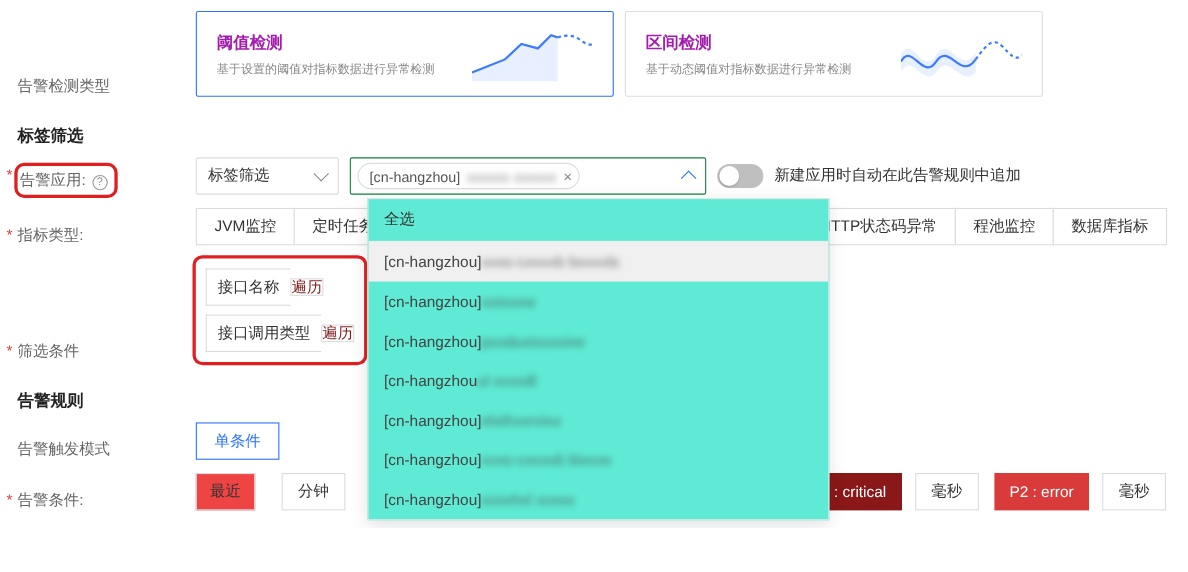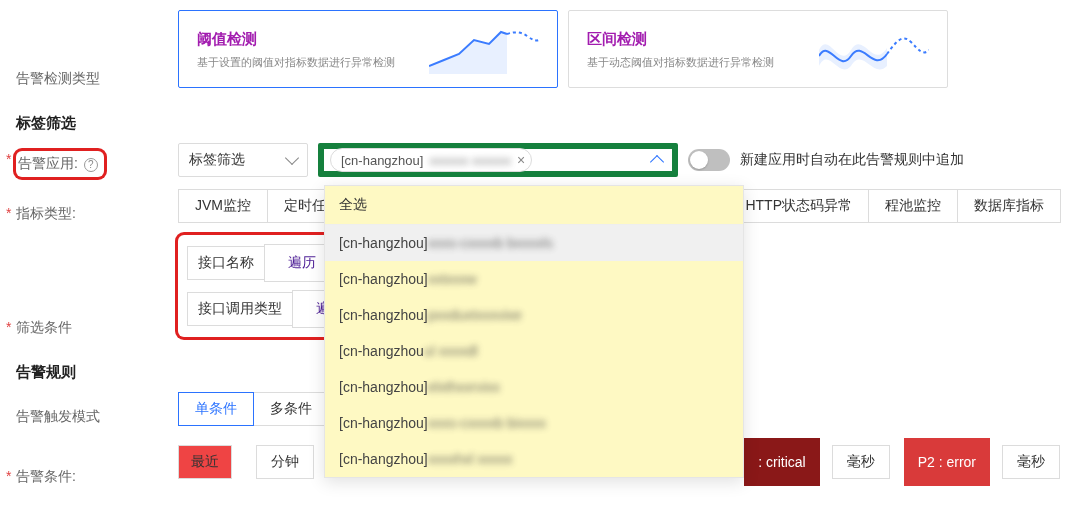--- a/index.html
+++ b/index.html
@@ -75,22 +75,22 @@
     background: #fff;
     height: 34px;
     display: inline-flex;
     align-items: center;
     padding: 0 10px;
     color: #333;
     font-size: 14px;
   }
   .select-box { width: 130px; justify-content: space-between; cursor: pointer; }
   .combo-box {
-    border: 6px solid #15803d;
-    width: 360px;
+    border: 1px solid #15803d;
+    width: 324px;
     justify-content: space-between;
     position: relative;
     padding: 0 10px 0 6px;
   }
   .chip {
     display: inline-flex; align-items: center;
     border: 1px solid #dcdcdc; border-radius: 12px;
     height: 24px; padding: 0 6px 0 10px; font-size: 13px; color: #555;
     gap: 6px;
   }
@@ -119,28 +119,28 @@
     display: inline-flex; flex-direction: column; gap: 8px;
   }
   .filter-line { display: flex; align-items: center; }
   .filter-line .fl-label {
     border: 1px solid #dcdcdc; border-right: none;
     height: 34px; display: inline-flex; align-items: center; padding: 0 10px;
     background: #fff; color: #333;
   }
   .filter-line .fl-val {
     border: 1px solid #dcdcdc;
-    height: 38px; display: inline-flex; align-items: center; padding: 0 23px;
-    background: #fff; color: #4c1d95;
+    height: 16px; display: inline-flex; align-items: center; padding: 0 0;
+    background: #fff; color: #7f1d1d;
   }
   .dropdown-panel {
     position: absolute;
-    left: 0; top: 36px;
+    left: 15px; top: 36px;
     width: 420px;
-    background: #fef9c3;
+    background: #5eead4;
     border: 1px solid #e5e5e5;
     box-shadow: 0 4px 16px rgba(0,0,0,.12);
     z-index: 50;
     max-height: 300px;
     overflow: hidden;
   }
   .dd-head {
     padding: 10px 14px;
     color: #333;
     border-bottom: 1px solid #eee;
@@ -155,21 +155,21 @@
   .dd-item .blur { filter: blur(3px); opacity: 0.75; display:inline-block; }
   .gray-btn {
     height: 34px; border: 1px solid #dcdcdc; background: #ef4444;
     padding: 0 12px; display: inline-flex; align-items: center; color: #333;
   }
   .unit-btn {
     height: 34px; border: 1px solid #dcdcdc; background: #fff;
     padding: 0 14px; display: inline-flex; align-items: center; color: #333;
   }
   .sev-btn {
-    height: 48px; border: none; color: #fff;
+    height: 34px; border: none; color: #fff;
     padding: 0 14px; display: inline-flex; align-items: center;
   }
   .sev-critical { background: #8a1818; }
   .sev-error { background: #d93a3a; }
   .close-x { font-size: 14px; color: #888; cursor: pointer; }
   .chart1 path.area { fill: #e8f0ff; }
   .chart1 path.line { fill: none; stroke: #3b7cff; stroke-width: 2; }
   .chart1 path.dot { stroke: #3b7cff; stroke-width: 2; stroke-dasharray: 3 3; fill:none;}
   .chart2 path.area { fill: #e8f0ff; }
   .chart2 path.line { fill: none; stroke: #3b7cff; stroke-width: 2; }
@@ -276,21 +276,20 @@
   </div>
 </div>
 
 <div class="section-title">告警规则</div>
 
 <div class="row">
   <div class="label-col">告警触发模式</div>
   <div class="content-col">
     <div class="tag-row">
       <div class="tag-btn active">单条件</div>
-      <div class="tag-btn" style="border-right:1px solid #dcdcdc;">多条件</div>
     </div>
   </div>
 </div>
 
 <div class="row" style="padding-bottom:16px;">
   <div class="label-col required">告警条件:</div>
   <div class="content-col" style="gap:0;">
     <span class="gray-btn">最近</span>
     <span class="unit-btn" style="margin-left:24px;">分钟</span>
     <div style="flex:1;"></div>

